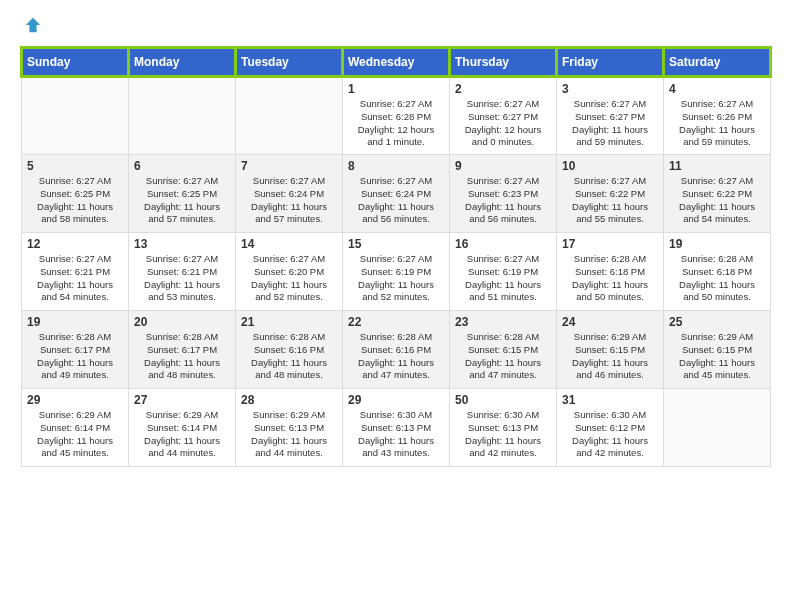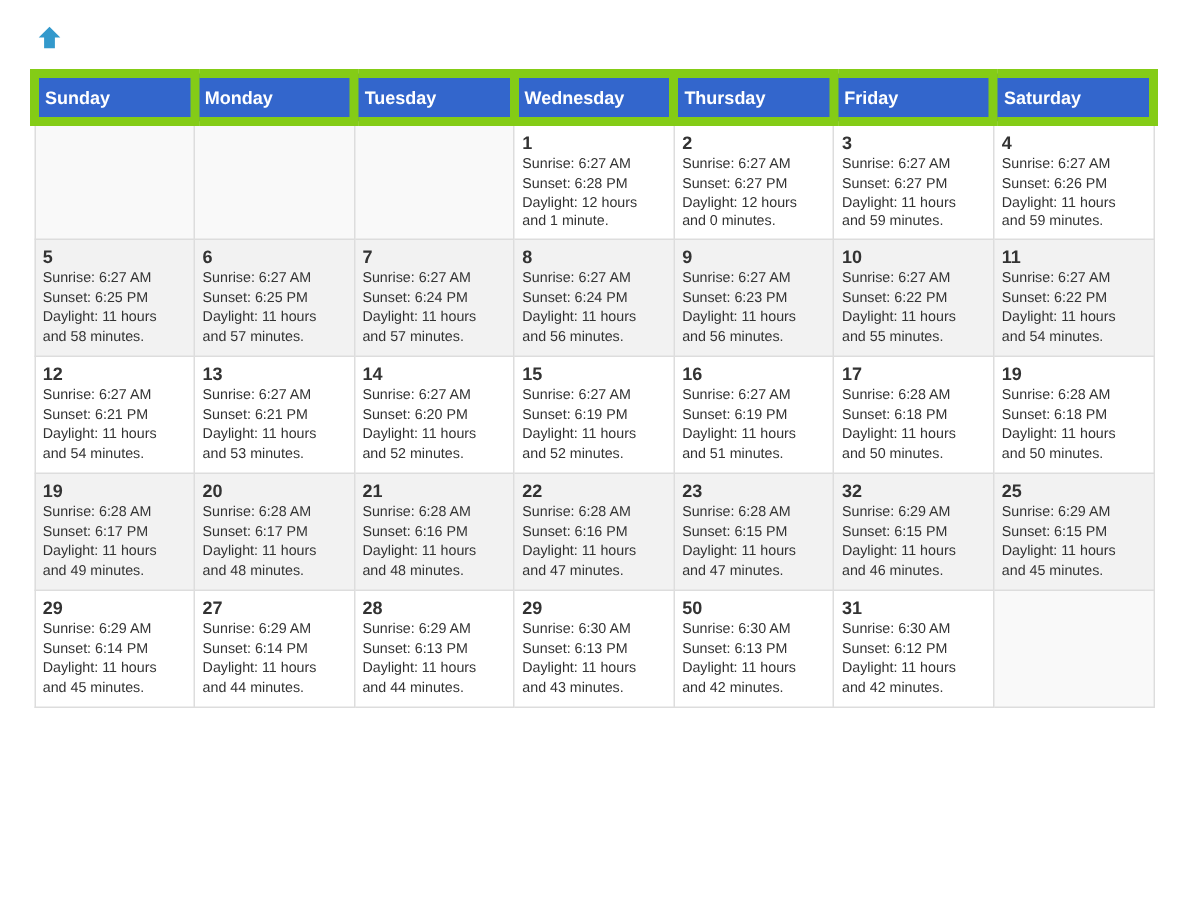--- a/index.html
+++ b/index.html
@@ -64,21 +64,21 @@
       border-collapse: collapse;
       border: 1px solid #ccc;
     }
     .calendar th {
       background: #3366cc;
       color: #fff;
       font-size: 12px;
       font-weight: bold;
       padding: 6px 4px;
       text-align: left;
-      border: 6px solid #84cc16;
+      border: 3px solid #84cc16;
     }
     .calendar td {
       vertical-align: top;
       padding: 4px 5px;
       font-size: 10px;
       color: #333;
       border: 1px solid #ddd;
       width: calc(100% / 7);
       height: 78px;
     }
@@ -91,20 +91,21 @@
     .day-number {
       font-size: 12px;
       font-weight: bold;
       display: block;
       margin-bottom: 2px;
     }
     .day-info {
       font-size: 9.5px;
       line-height: 1.35;
       color: #333;
+      text-align: center;
     }
     .empty-cell {
       background: #f9f9f9 !important;
     }
   </style>
 </head>
 <body>
 
 <div class="page">
   <div class="header">
@@ -301,21 +302,21 @@
 and 47 minutes.</div>
           </td>
           <td>
             <span class="day-number">23</span>
             <div class="day-info" style="white-space: pre-line;">Sunrise: 6:28 AM
 Sunset: 6:15 PM
 Daylight: 11 hours
 and 47 minutes.</div>
           </td>
           <td>
-            <span class="day-number">32</span>
+            <span class="day-number">24</span>
             <div class="day-info" style="white-space: pre-line;">Sunrise: 6:29 AM
 Sunset: 6:15 PM
 Daylight: 11 hours
 and 46 minutes.</div>
           </td>
           <td>
             <span class="day-number">25</span>
             <div class="day-info" style="white-space: pre-line;">Sunrise: 6:29 AM
 Sunset: 6:15 PM
 Daylight: 11 hours

